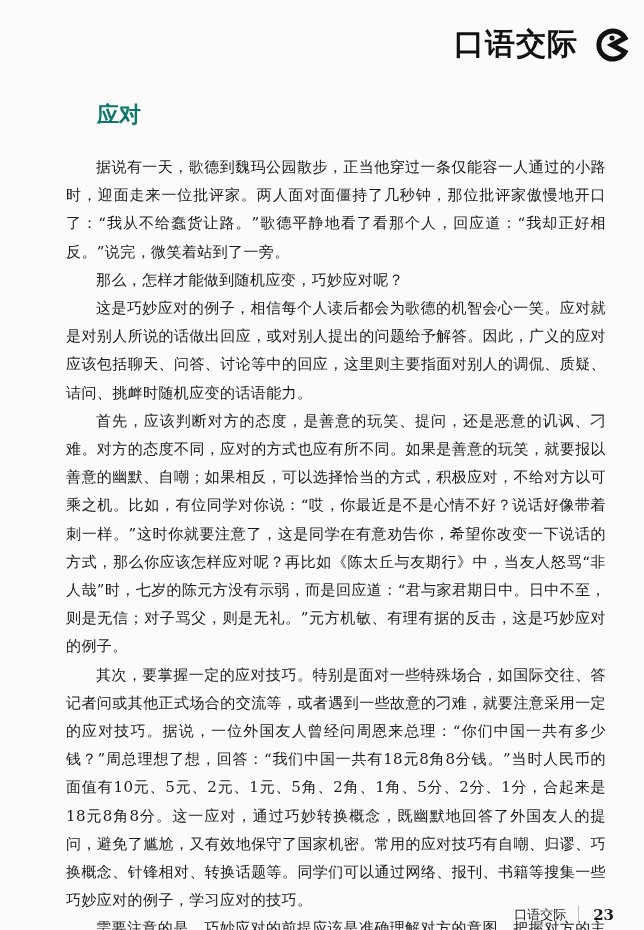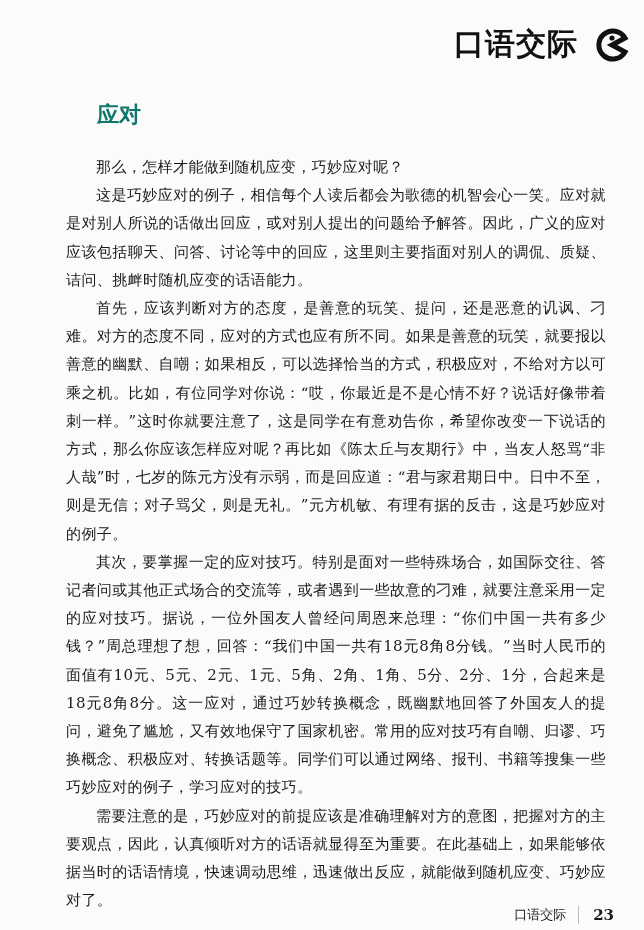--- a/index.html
+++ b/index.html
@@ -39,24 +39,25 @@
   <span class="header-title">口语交际</span>
   <svg class="header-icon" viewBox="0 0 36 36">
     <path d="M31 11 A14 14 0 1 0 31 25 L18 18 Z" fill="none" stroke="#111" stroke-width="5" stroke-linejoin="miter"></path>
     <circle cx="18" cy="11" r="2.6" fill="#111"></circle>
   </svg>
 </div>
 
 <div class="section-title">应对</div>
 
 <div class="body-text">
+  <p>据说有一天，歌德到魏玛公园散步，正当他穿过一条仅能容一人通过的小路时，迎面走来一位批评家。两人面对面僵持了几秒钟，那位批评家傲慢地开口了：“我从不给蠢货让路。”歌德平静地看了看那个人，回应道：“我却正好相反。”说完，微笑着站到了一旁。</p>
   <p>那么，怎样才能做到随机应变，巧妙应对呢？</p>
   <p>这是巧妙应对的例子，相信每个人读后都会为歌德的机智会心一笑。应对就是对别人所说的话做出回应，或对别人提出的问题给予解答。因此，广义的应对应该包括聊天、问答、讨论等中的回应，这里则主要指面对别人的调侃、质疑、诘问、挑衅时随机应变的话语能力。</p>
   <p>首先，应该判断对方的态度，是善意的玩笑、提问，还是恶意的讥讽、刁难。对方的态度不同，应对的方式也应有所不同。如果是善意的玩笑，就要报以善意的幽默、自嘲；如果相反，可以选择恰当的方式，积极应对，不给对方以可乘之机。比如，有位同学对你说：“哎，你最近是不是心情不好？说话好像带着刺一样。”这时你就要注意了，这是同学在有意劝告你，希望你改变一下说话的方式，那么你应该怎样应对呢？再比如《陈太丘与友期行》中，当友人怒骂“非人哉”时，七岁的陈元方没有示弱，而是回应道：“君与家君期日中。日中不至，则是无信；对子骂父，则是无礼。”元方机敏、有理有据的反击，这是巧妙应对的例子。</p>
-  <p>其次，要掌握一定的应对技巧。特别是面对一些特殊场合，如国际交往、答记者问或其他正式场合的交流等，或者遇到一些故意的刁难，就要注意采用一定的应对技巧。据说，一位外国友人曾经问周恩来总理：“你们中国一共有多少钱？”周总理想了想，回答：“我们中国一共有18元8角8分钱。”当时人民币的面值有10元、5元、2元、1元、5角、2角、1角、5分、2分、1分，合起来是18元8角8分。这一应对，通过巧妙转换概念，既幽默地回答了外国友人的提问，避免了尴尬，又有效地保守了国家机密。常用的应对技巧有自嘲、归谬、巧换概念、积极应对、转换话题等。同学们可以通过网络、报刊、书籍等搜集一些巧妙应对的例子，学习应对的技巧。</p>
+  <p>其次，要掌握一定的应对技巧。特别是面对一些特殊场合，如国际交往、答记者问或其他正式场合的交流等，或者遇到一些故意的刁难，就要注意采用一定的应对技巧。据说，一位外国友人曾经问周恩来总理：“你们中国一共有多少钱？”周总理想了想，回答：“我们中国一共有18元8角8分钱。”当时人民币的面值有10元、5元、2元、1元、5角、2角、1角、5分、2分、1分，合起来是18元8角8分。这一应对，通过巧妙转换概念，既幽默地回答了外国友人的提问，避免了尴尬，又有效地保守了国家机密。常用的应对技巧有自嘲、归谬、巧换概念、针锋相对、转换话题等。同学们可以通过网络、报刊、书籍等搜集一些巧妙应对的例子，学习应对的技巧。</p>
   <p>需要注意的是，巧妙应对的前提应该是准确理解对方的意图，把握对方的主要观点，因此，认真倾听对方的话语就显得至为重要。在此基础上，如果能够依据当时的话语情境，快速调动思维，迅速做出反应，就能做到随机应变、巧妙应对了。</p>
 </div>
 
 <div class="footer">
   <span class="footer-label">口语交际</span>
   <span class="footer-sep"></span>
   <span class="footer-page">23</span>
 </div>
 
 </body></html>

